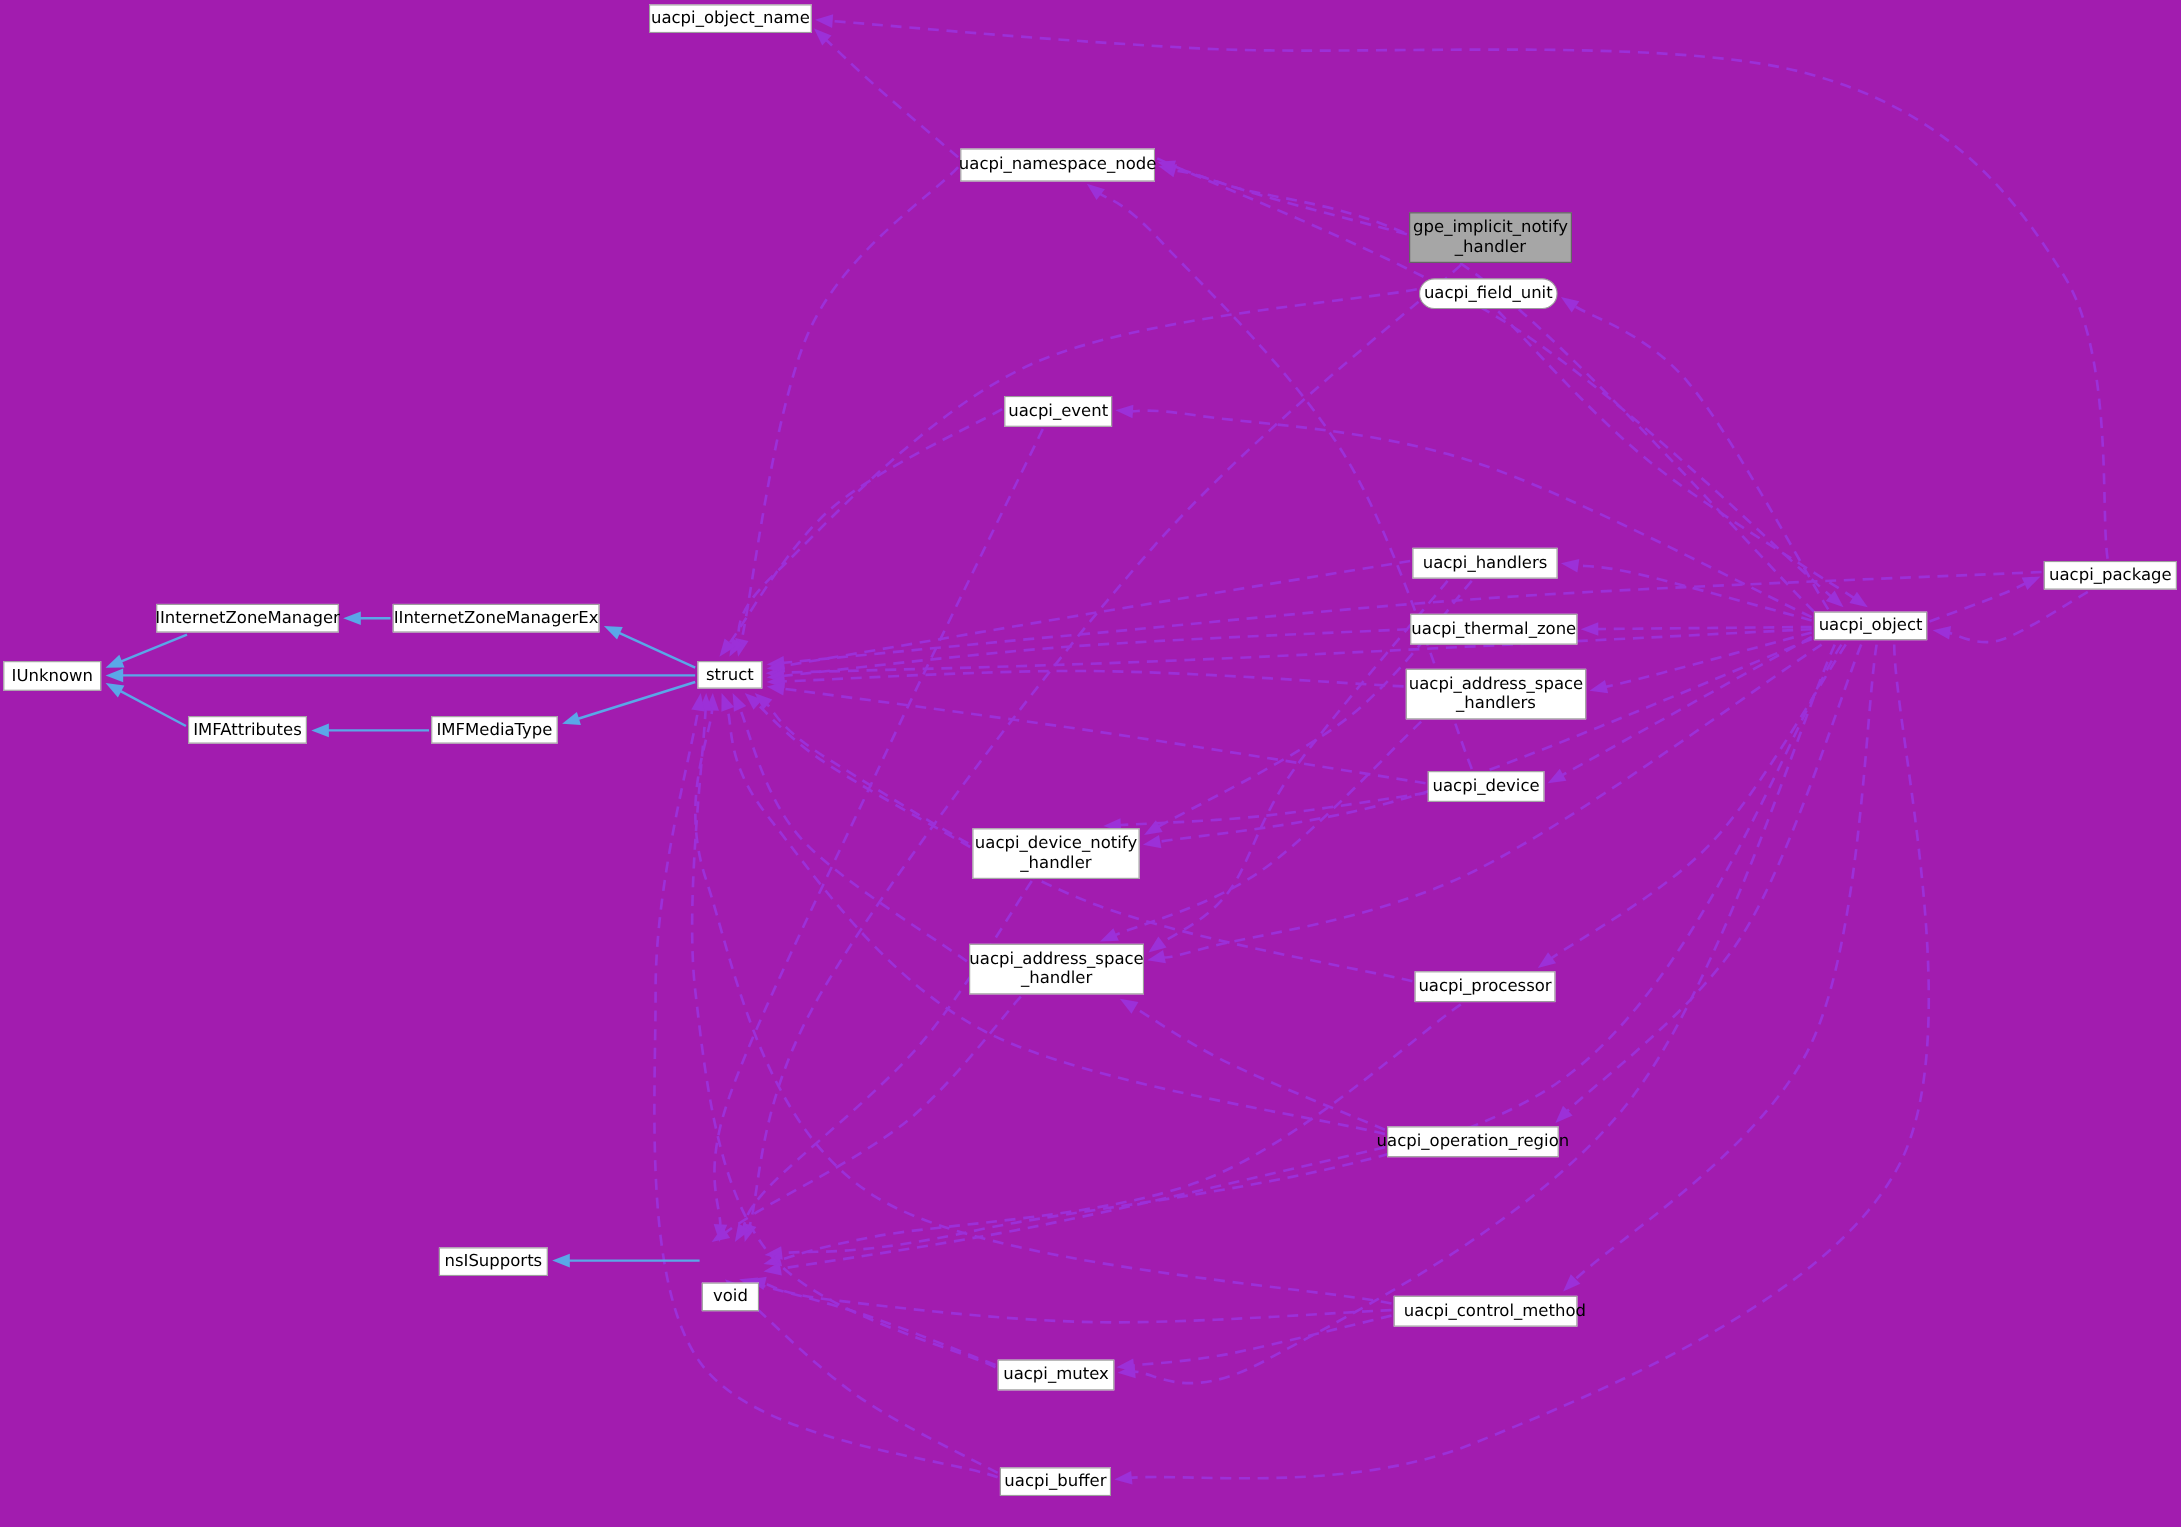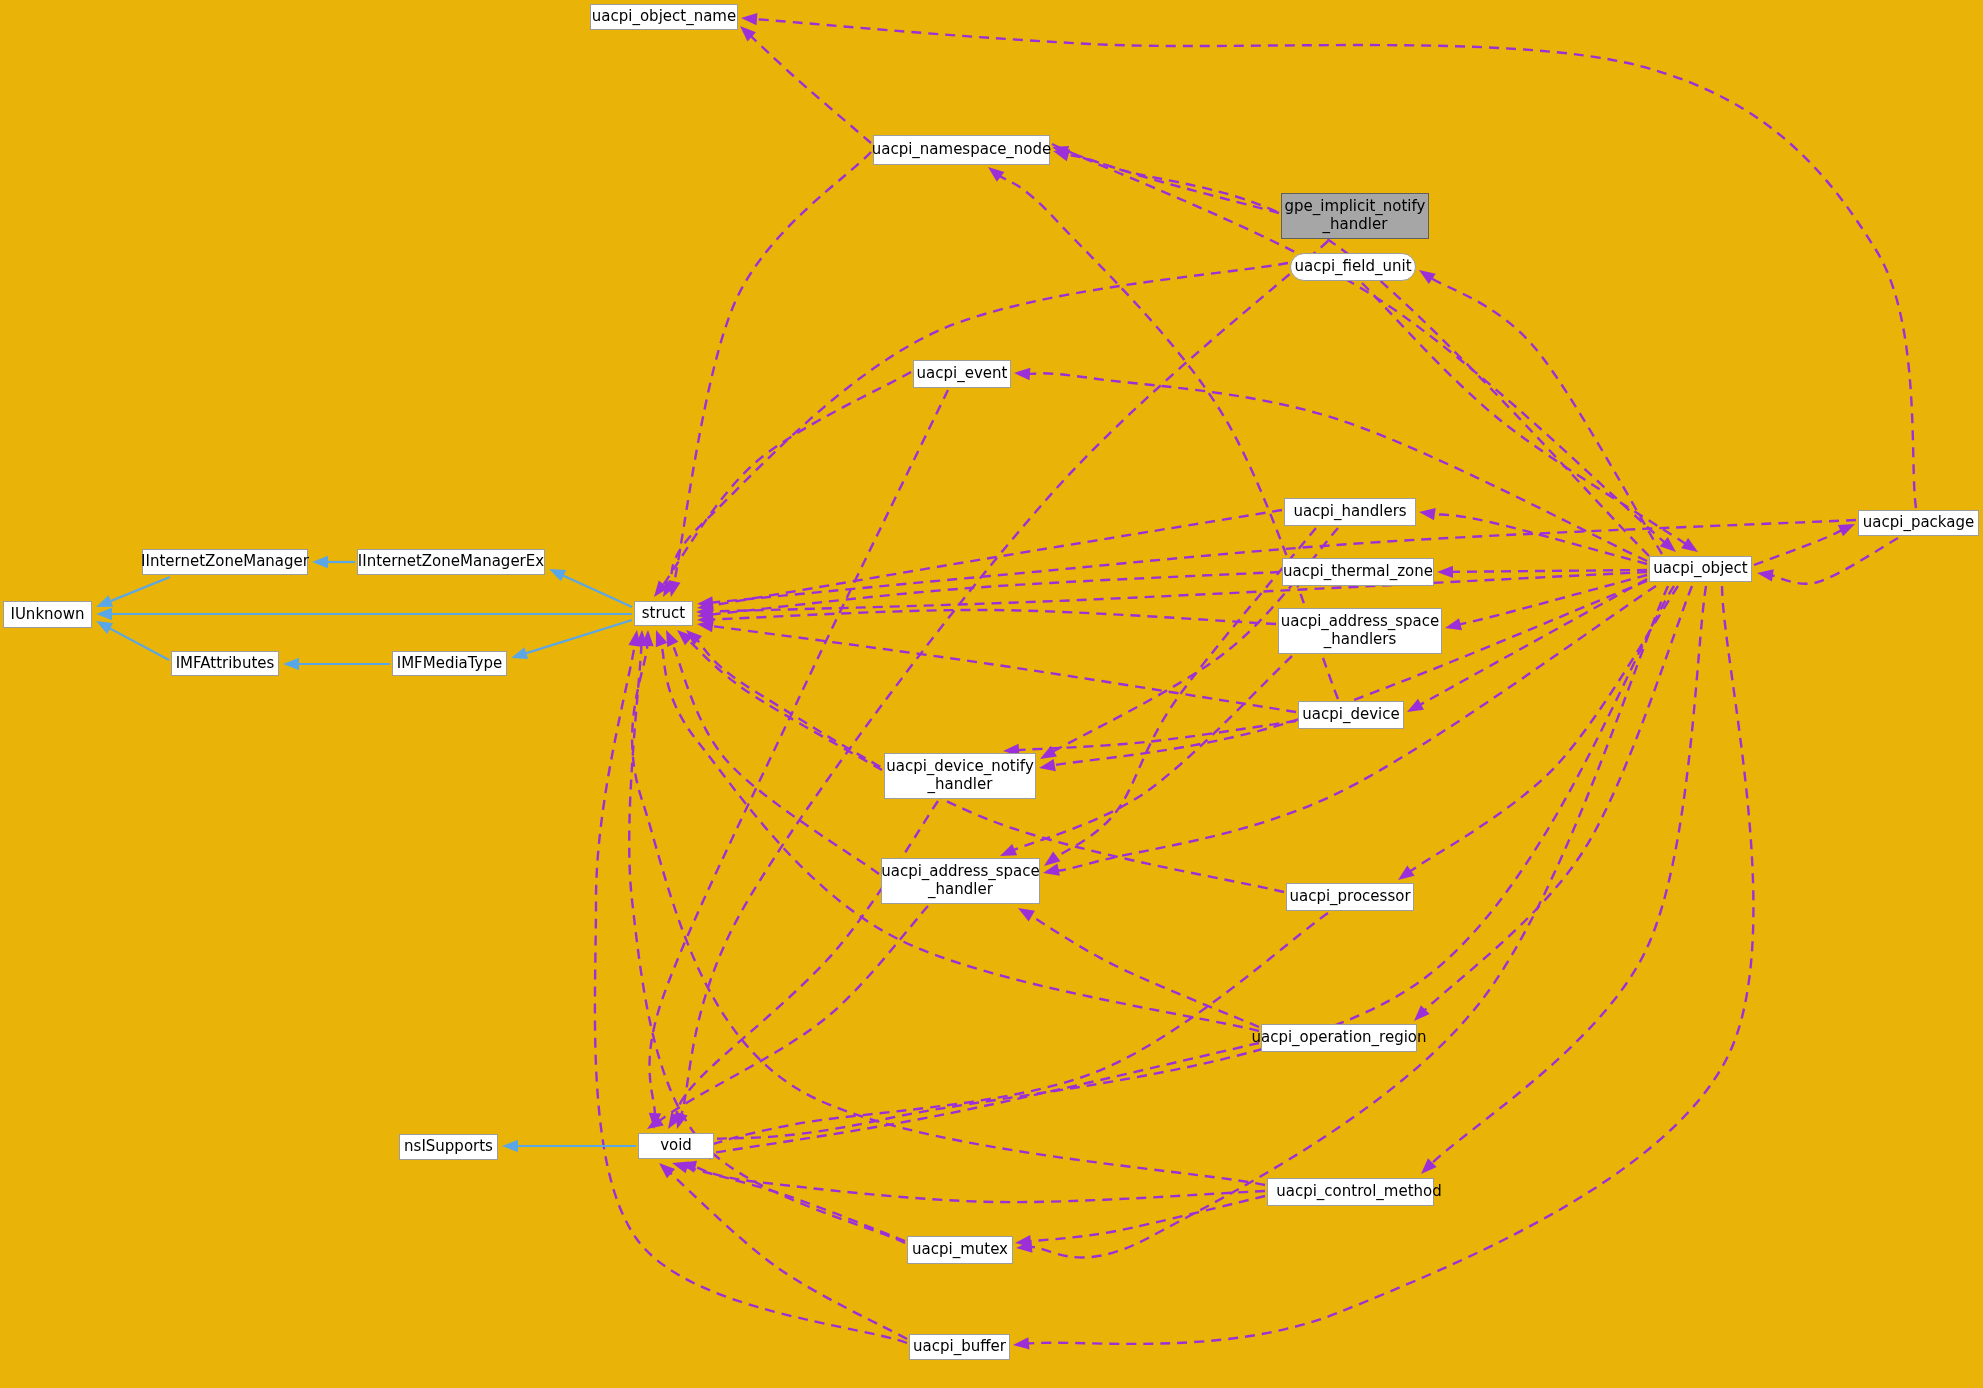--- a/index.html
+++ b/index.html
@@ -1,16 +1,16 @@
 <!DOCTYPE html>
 <html><head>
 <meta charset="utf-8">
 <style>
   html,body{margin:0;padding:0;background:#000;}
-  #stage{position:relative;width:1983px;height:1388px;background:#eab308;overflow:hidden;
+  #stage{position:relative;width:1983px;height:1388px;background:#a21caf;overflow:hidden;
          font-family:"DejaVu Sans","Liberation Sans",sans-serif;}
   #edges-layer{position:absolute;left:0;top:0;width:1983px;height:1388px;}
   #nodes-layer{position:absolute;left:0;top:0;width:1983px;height:1388px;pointer-events:none;}
   .gnode{position:absolute;display:flex;align-items:center;justify-content:center;
          box-sizing:border-box;background:#fff;border:1.5px solid #9d9d9d;
          color:#000;font-size:15px;line-height:1.18;text-align:center;
          white-space:pre-line;pointer-events:auto;cursor:pointer;}
   .gnode.gray{background:#a6a6a6;border-color:#5f5f5f;cursor:default;}
   .glabel{padding:0 3px;white-space:pre-line;}
 </style>
@@ -164,18 +164,18 @@
       <div class="gnode" style="left: 171px; top: 651px; width: 108px; height: 25px;"><span class="glabel">IMFAttributes</span></div>
       <div class="gnode" style="left: 392px; top: 651px; width: 115px; height: 25px;"><span class="glabel">IMFMediaType</span></div>
       <div class="gnode" style="left: 1298px; top: 701px; width: 106px; height: 28px;"><span class="glabel">uacpi_device</span></div>
       <div class="gnode" style="left: 884px; top: 753px; width: 152px; height: 46px;"><span class="glabel">uacpi_device_notify
 _handler</span></div>
       <div class="gnode" style="left: 881px; top: 858px; width: 159px; height: 46px;"><span class="glabel">uacpi_address_space
 _handler</span></div>
       <div class="gnode" style="left: 1286px; top: 883px; width: 128px; height: 28px;"><span class="glabel">uacpi_processor</span></div>
       <div class="gnode" style="left: 1261px; top: 1024px; width: 156px; height: 28px;"><span class="glabel">uacpi_operation_region</span></div>
       <div class="gnode" style="left: 399px; top: 1134px; width: 99px; height: 26px; text-align: right;"><span class="glabel">nsISupports</span></div>
-      <div class="gnode" style="left: 638px; top: 1133px; width: 76px; height: 26px;"><span class="glabel">void</span></div>
+      <div class="gnode" style="left: 638px; top: 1166px; width: 52px; height: 26px;"><span class="glabel">void</span></div>
       <div class="gnode" style="left: 1267px; top: 1178px; width: 167px; height: 28px; padding-left: 17px;"><span class="glabel">uacpi_control_method</span></div>
       <div class="gnode" style="left: 907px; top: 1236px; width: 106px; height: 28px;"><span class="glabel">uacpi_mutex</span></div>
       <div class="gnode" style="left: 909px; top: 1334px; width: 101px; height: 26px;"><span class="glabel">uacpi_buffer</span></div>
     </div>
 </div>
 
 </body></html>

